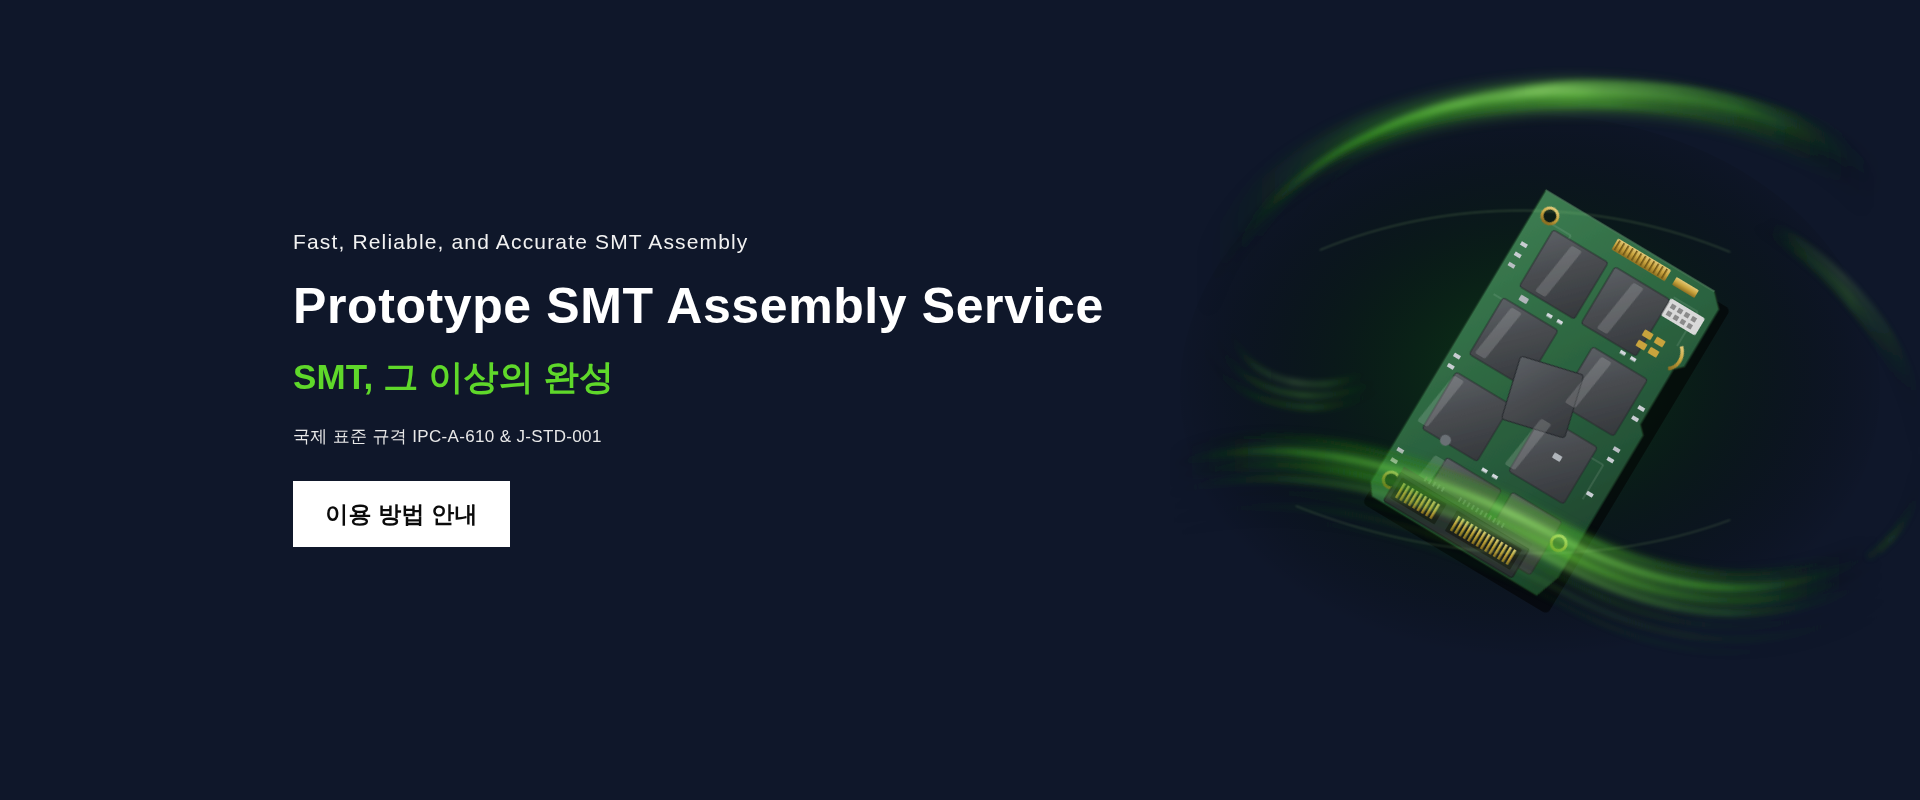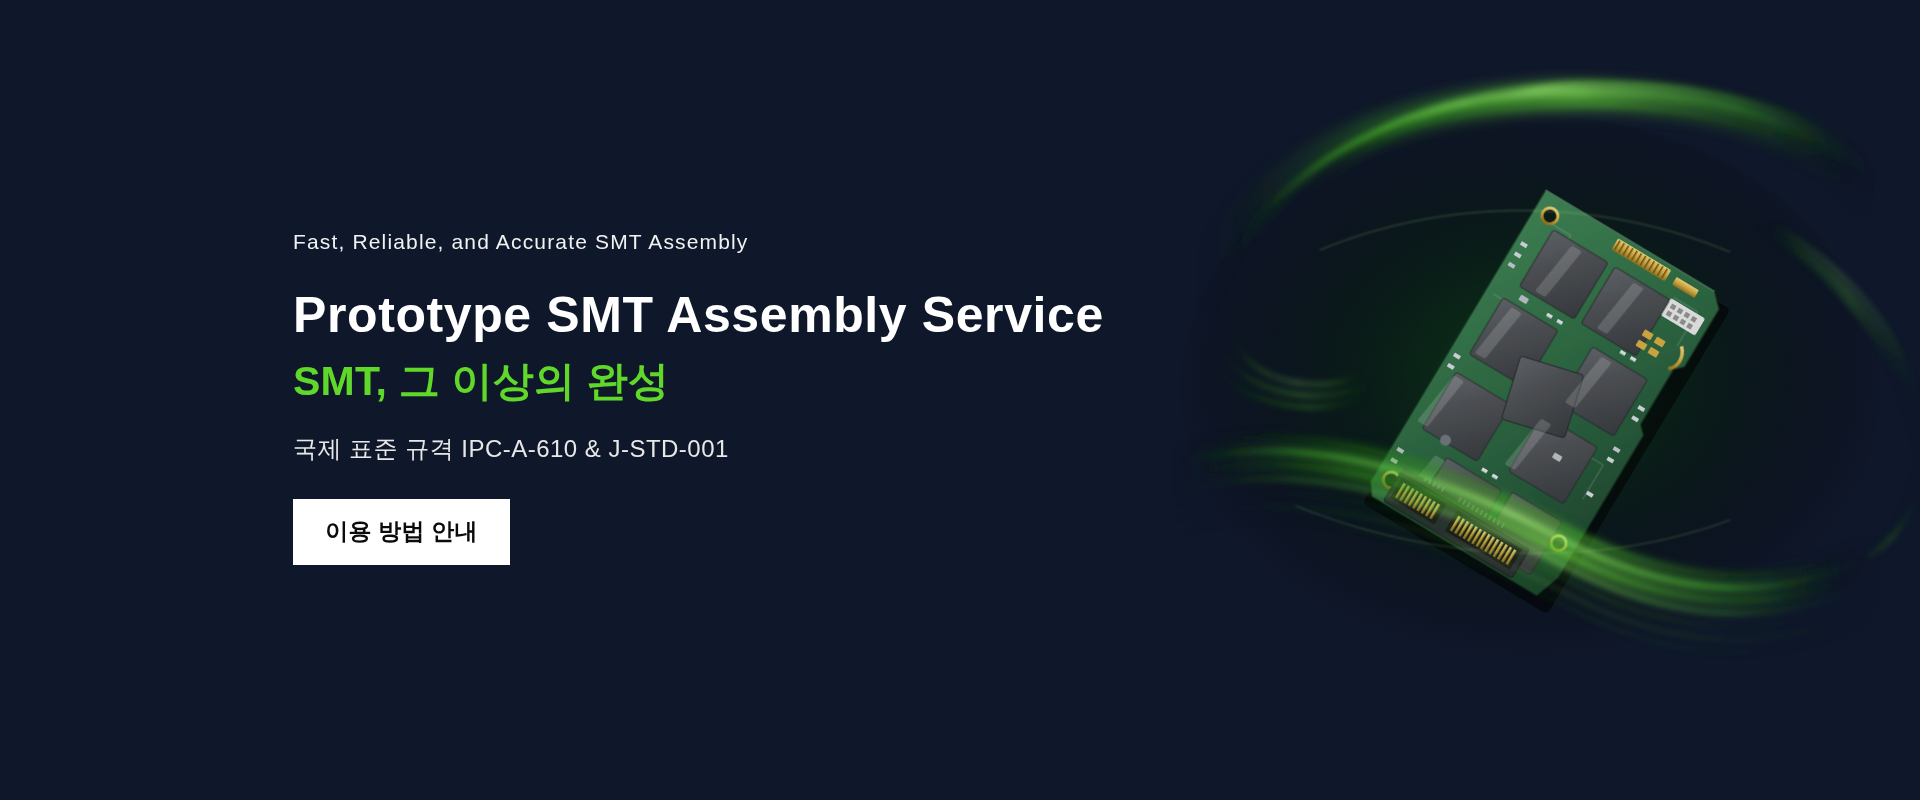--- a/index.html
+++ b/index.html
@@ -37,42 +37,42 @@
   .eyebrow {
     font-size: 21px;
     font-weight: 300;
     color: #f2f2f2;
     letter-spacing: 0.055em;
     line-height: 1.3;
     white-space: nowrap;
   }
 
   .headline {
-    margin-top: 33px;
+    margin-top: 24px;
     font-size: 50px;
     font-weight: 800;
     color: #ffffff;
     letter-spacing: 0.012em;
     line-height: 1.08;
     white-space: nowrap;
   }
 
   .subhead {
-    margin-top: 16px;
-    font-size: 41px;
+    margin-top: 24px;
+    font-size: 35px;
     font-weight: 800;
     color: #5FD82A;
     letter-spacing: 0.005em;
     line-height: 1.15;
     white-space: nowrap;
   }
 
   .standards {
     margin-top: 28px;
-    font-size: 24px;
+    font-size: 17px;
     font-weight: 400;
     color: #e8e8e8;
     letter-spacing: 0.02em;
     line-height: 1.35;
     white-space: nowrap;
   }
 
   .cta-row {
     margin-top: 33px;
   }

